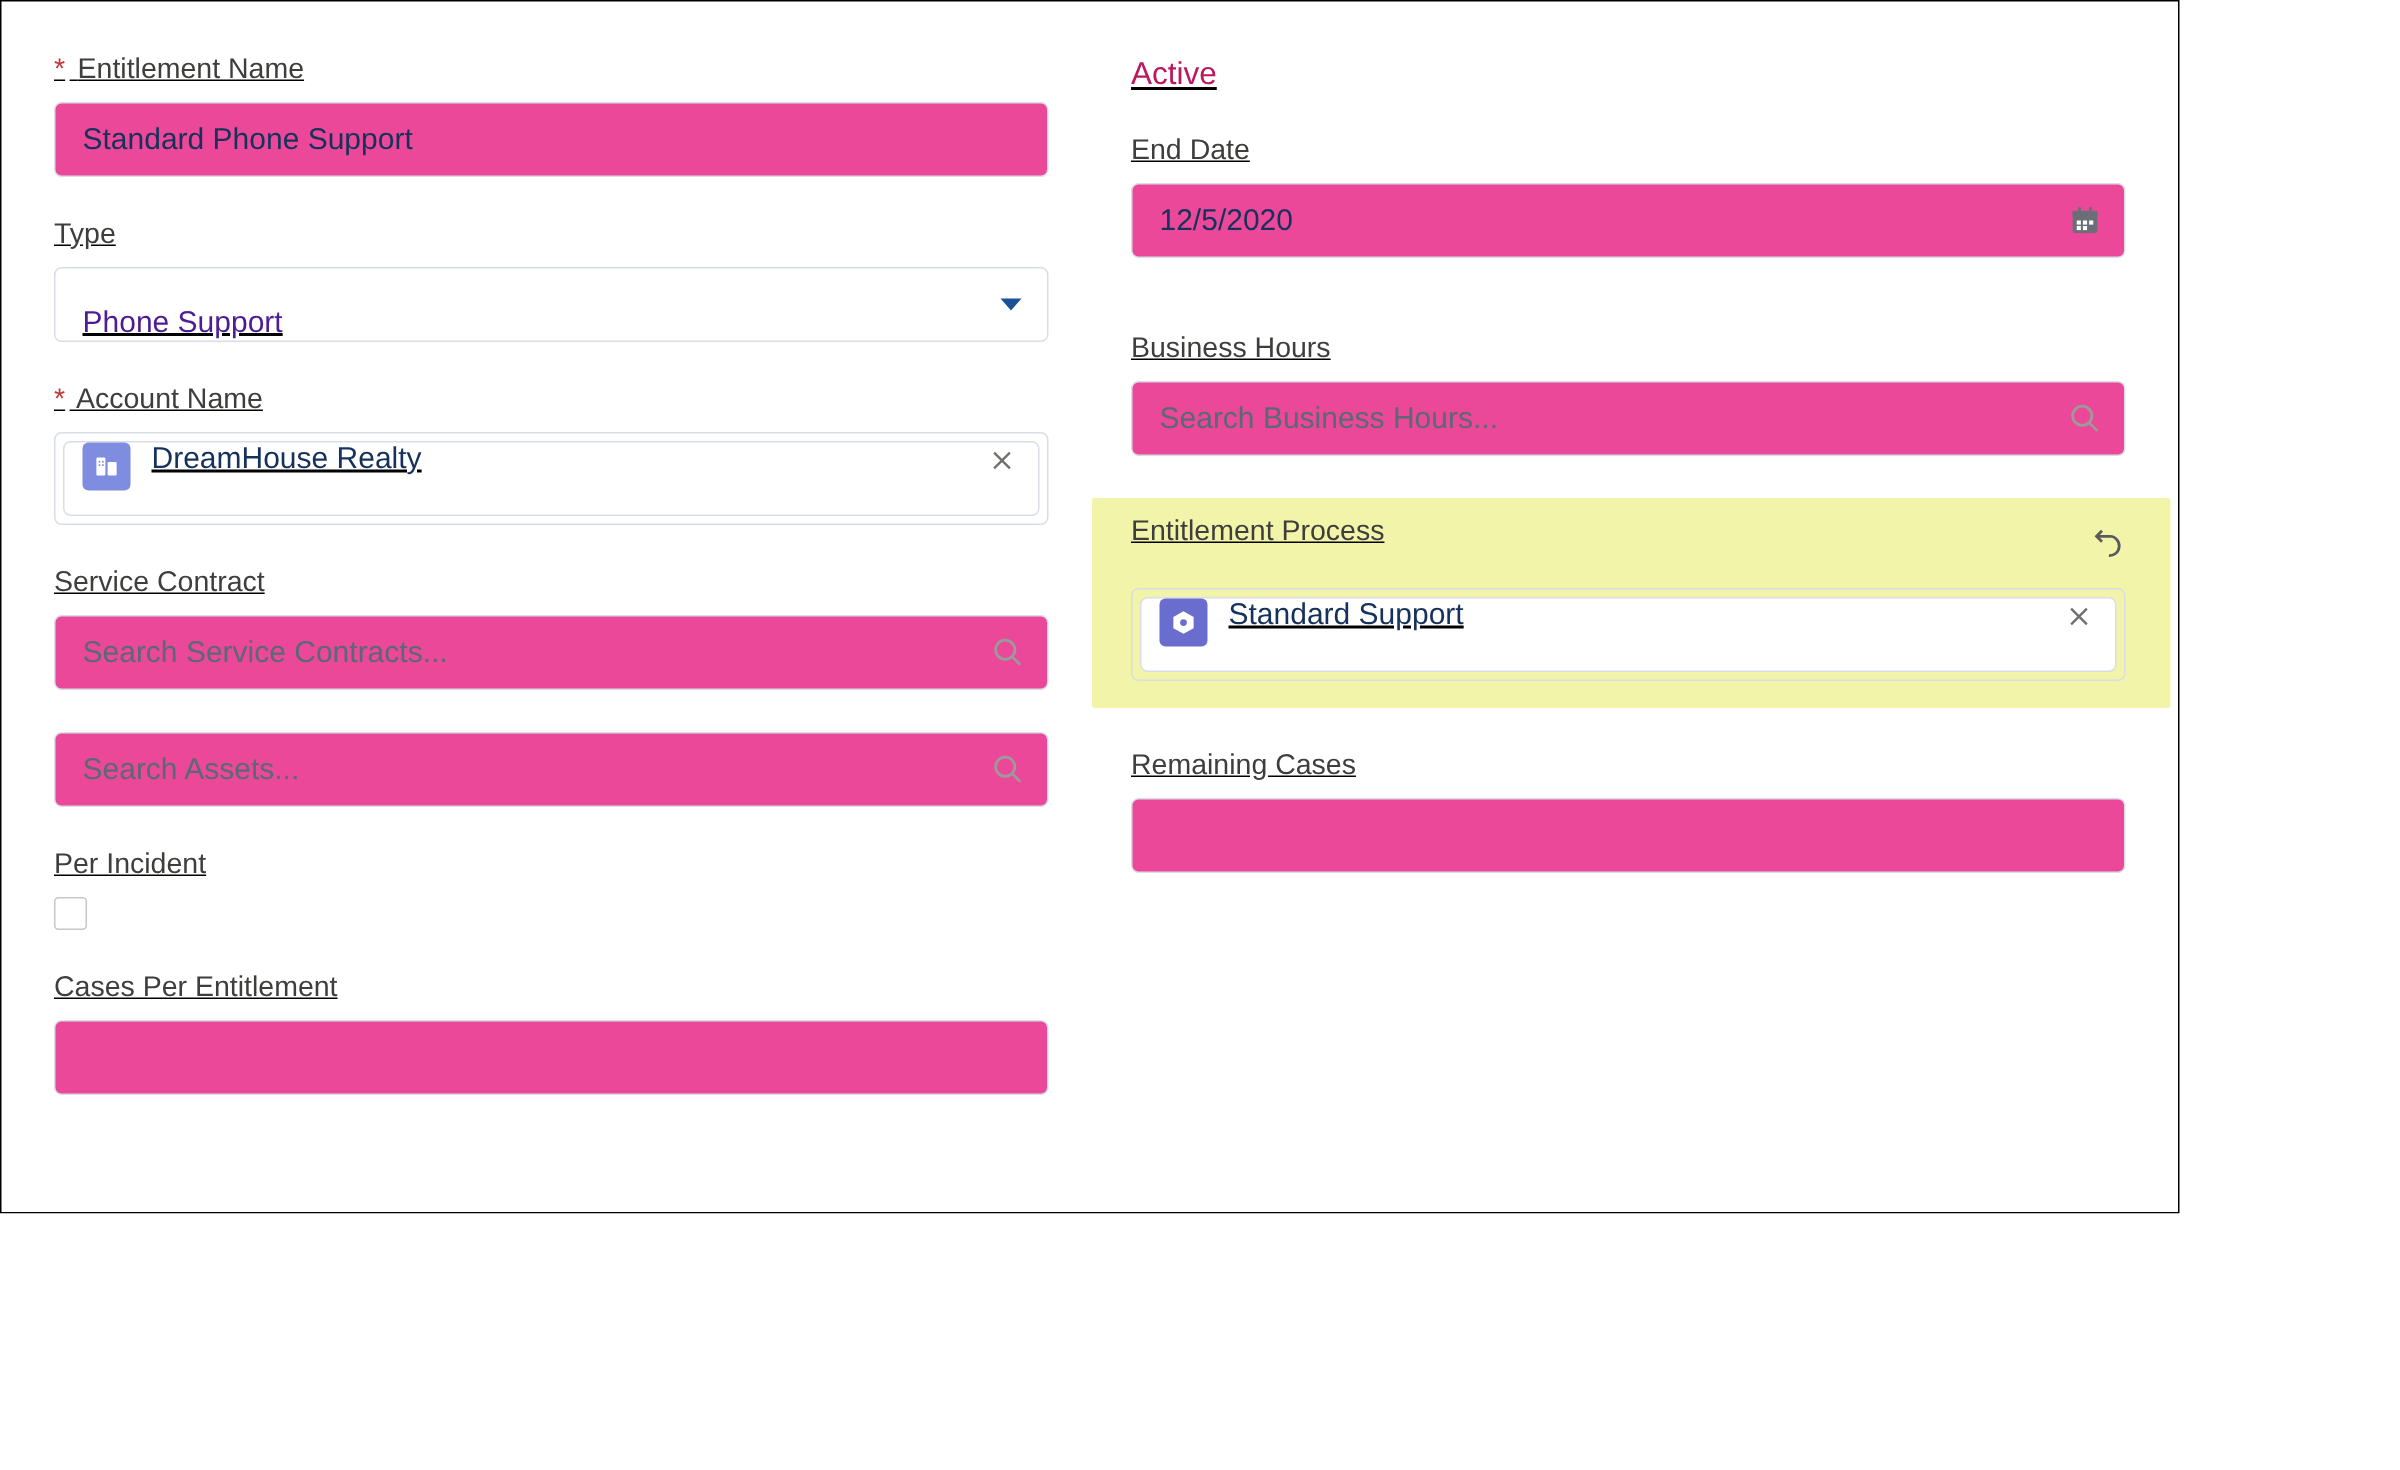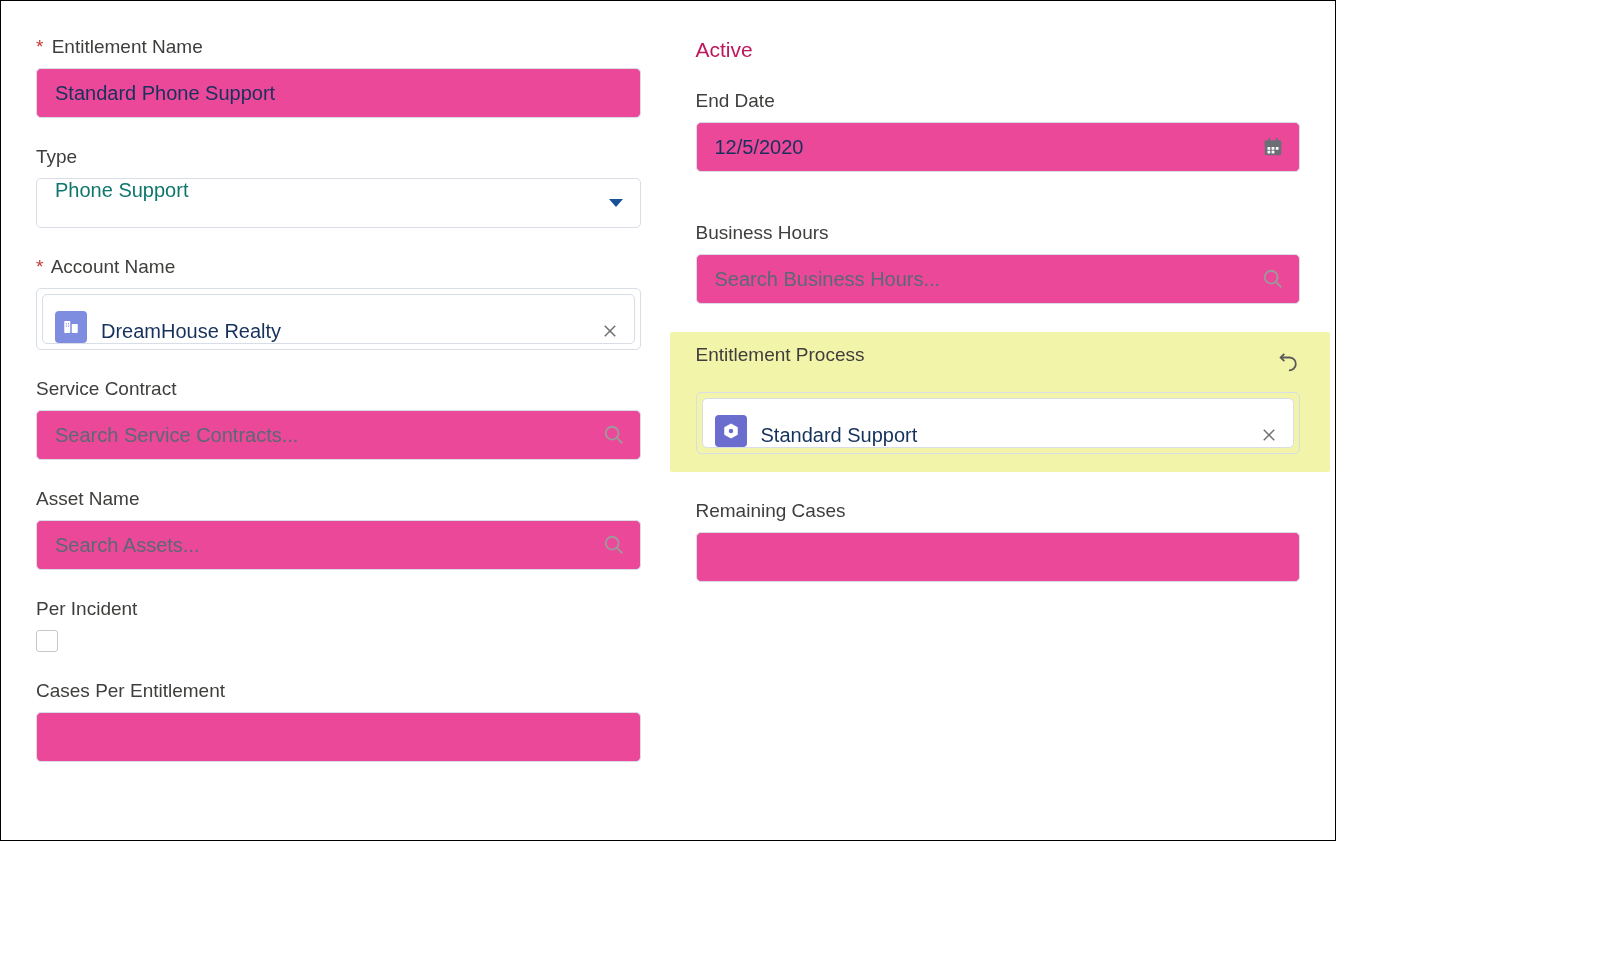--- a/index.html
+++ b/index.html
@@ -4,25 +4,26 @@
   <style>
     * { box-sizing: border-box; margin: 0; padding: 0; }
     body {
       font-family: -apple-system, BlinkMacSystemFont, "Segoe UI", Arial, sans-serif;
       background: #fff;
       padding: 0;
     }
     .form-container {
       border: 1px solid #000;
       padding: 35px 35px 50px 35px;
-      width: 1336px;
+      width: 1453px;
       margin: 0;
       display: grid;
       grid-template-columns: 1fr 1fr;
       gap: 0 55px;
+      text-decoration: underline;
     }
     .col { display: flex; flex-direction: column; }
     .form-group { margin-bottom: 28px; }
     .label {
       font-size: 19px;
       color: #3e3e3c;
       margin-bottom: 10px;
       display: block;
     }
     .required-star { color: #c23934; margin-right: 3px; }
@@ -38,46 +39,46 @@
     }
     .text-input::placeholder { color: #5b6876; }
     .select-wrap { position: relative; }
     .select-input {
       width: 100%;
       height: 50px;
       border: 1px solid #d8dde6;
       border-radius: 5px;
       padding: 0 45px 0 18px;
       font-size: 20px;
-      color: #0f766e;
+      color: #4c1d95;
       background: #fff;
       appearance: none;
       display: flex;
-      align-items: flex-start;
+      align-items: flex-end;
       cursor: pointer;
     }
     .caret-down {
       position: absolute;
       right: 18px;
       top: 50%;
       transform: translateY(-50%);
       width: 0; height: 0;
       border-left: 7px solid transparent;
       border-right: 7px solid transparent;
       border-top: 8px solid #1b5297;
       pointer-events: none;
     }
     .lookup-wrap {
       border: 1px solid #d8dde6;
       border-radius: 5px;
       padding: 5px;
     }
     .lookup-pill {
       display: flex;
-      align-items: flex-end;
+      align-items: flex-start;
       width: 100%;
       height: 50px;
       border: 1px solid #d8dde6;
       border-radius: 5px;
       background: #fff;
       padding: 0 12px;
     }
     .lookup-icon {
       width: 32px; height: 32px;
       border-radius: 4px;
@@ -229,21 +230,20 @@
         <span class="search-icon">
           <svg viewBox="0 0 24 24">
               <circle cx="10" cy="10" r="7"></circle>
               <line x1="15" y1="15" x2="21" y2="21"></line>
             </svg>
         </span>
       </div>
     </div>
 
     <div class="form-group">
-      <label class="label">Asset Name</label>
       <div class="search-wrap">
         <input type="text" class="text-input" placeholder="Search Assets..." style="">
         <span class="search-icon">
           <svg viewBox="0 0 24 24">
               <circle cx="10" cy="10" r="7"></circle>
               <line x1="15" y1="15" x2="21" y2="21"></line>
             </svg>
         </span>
       </div>
     </div>

